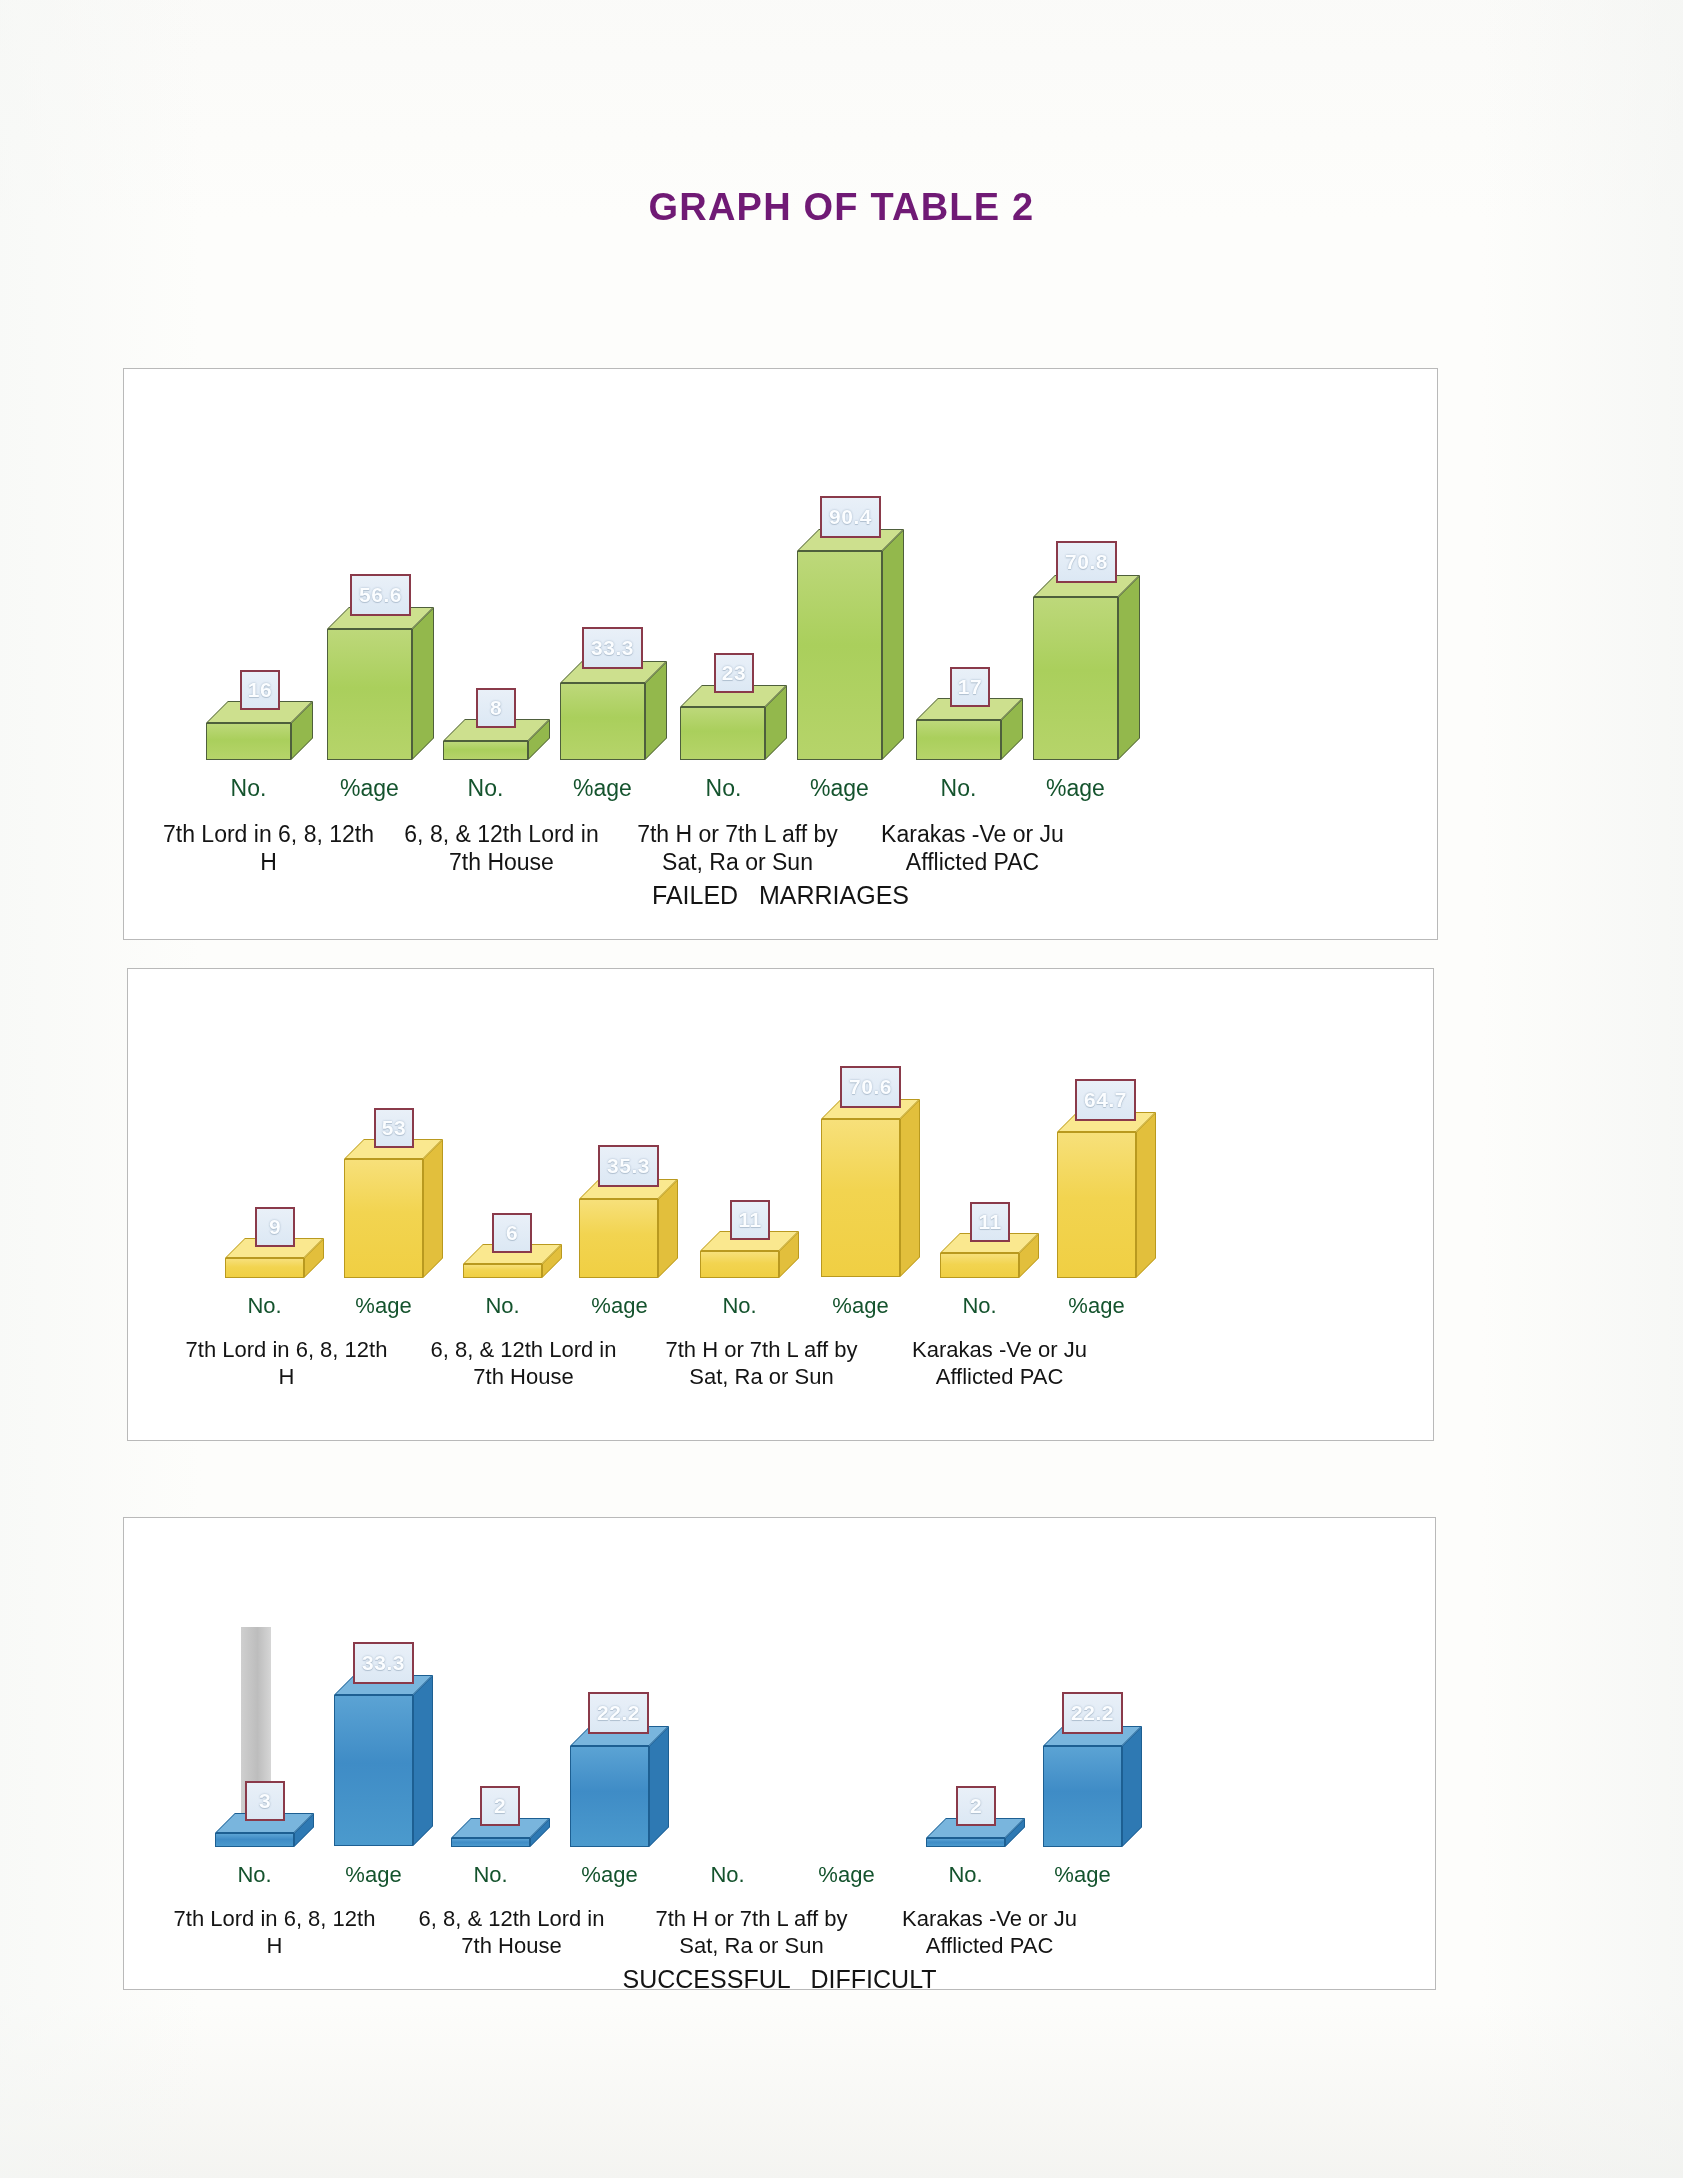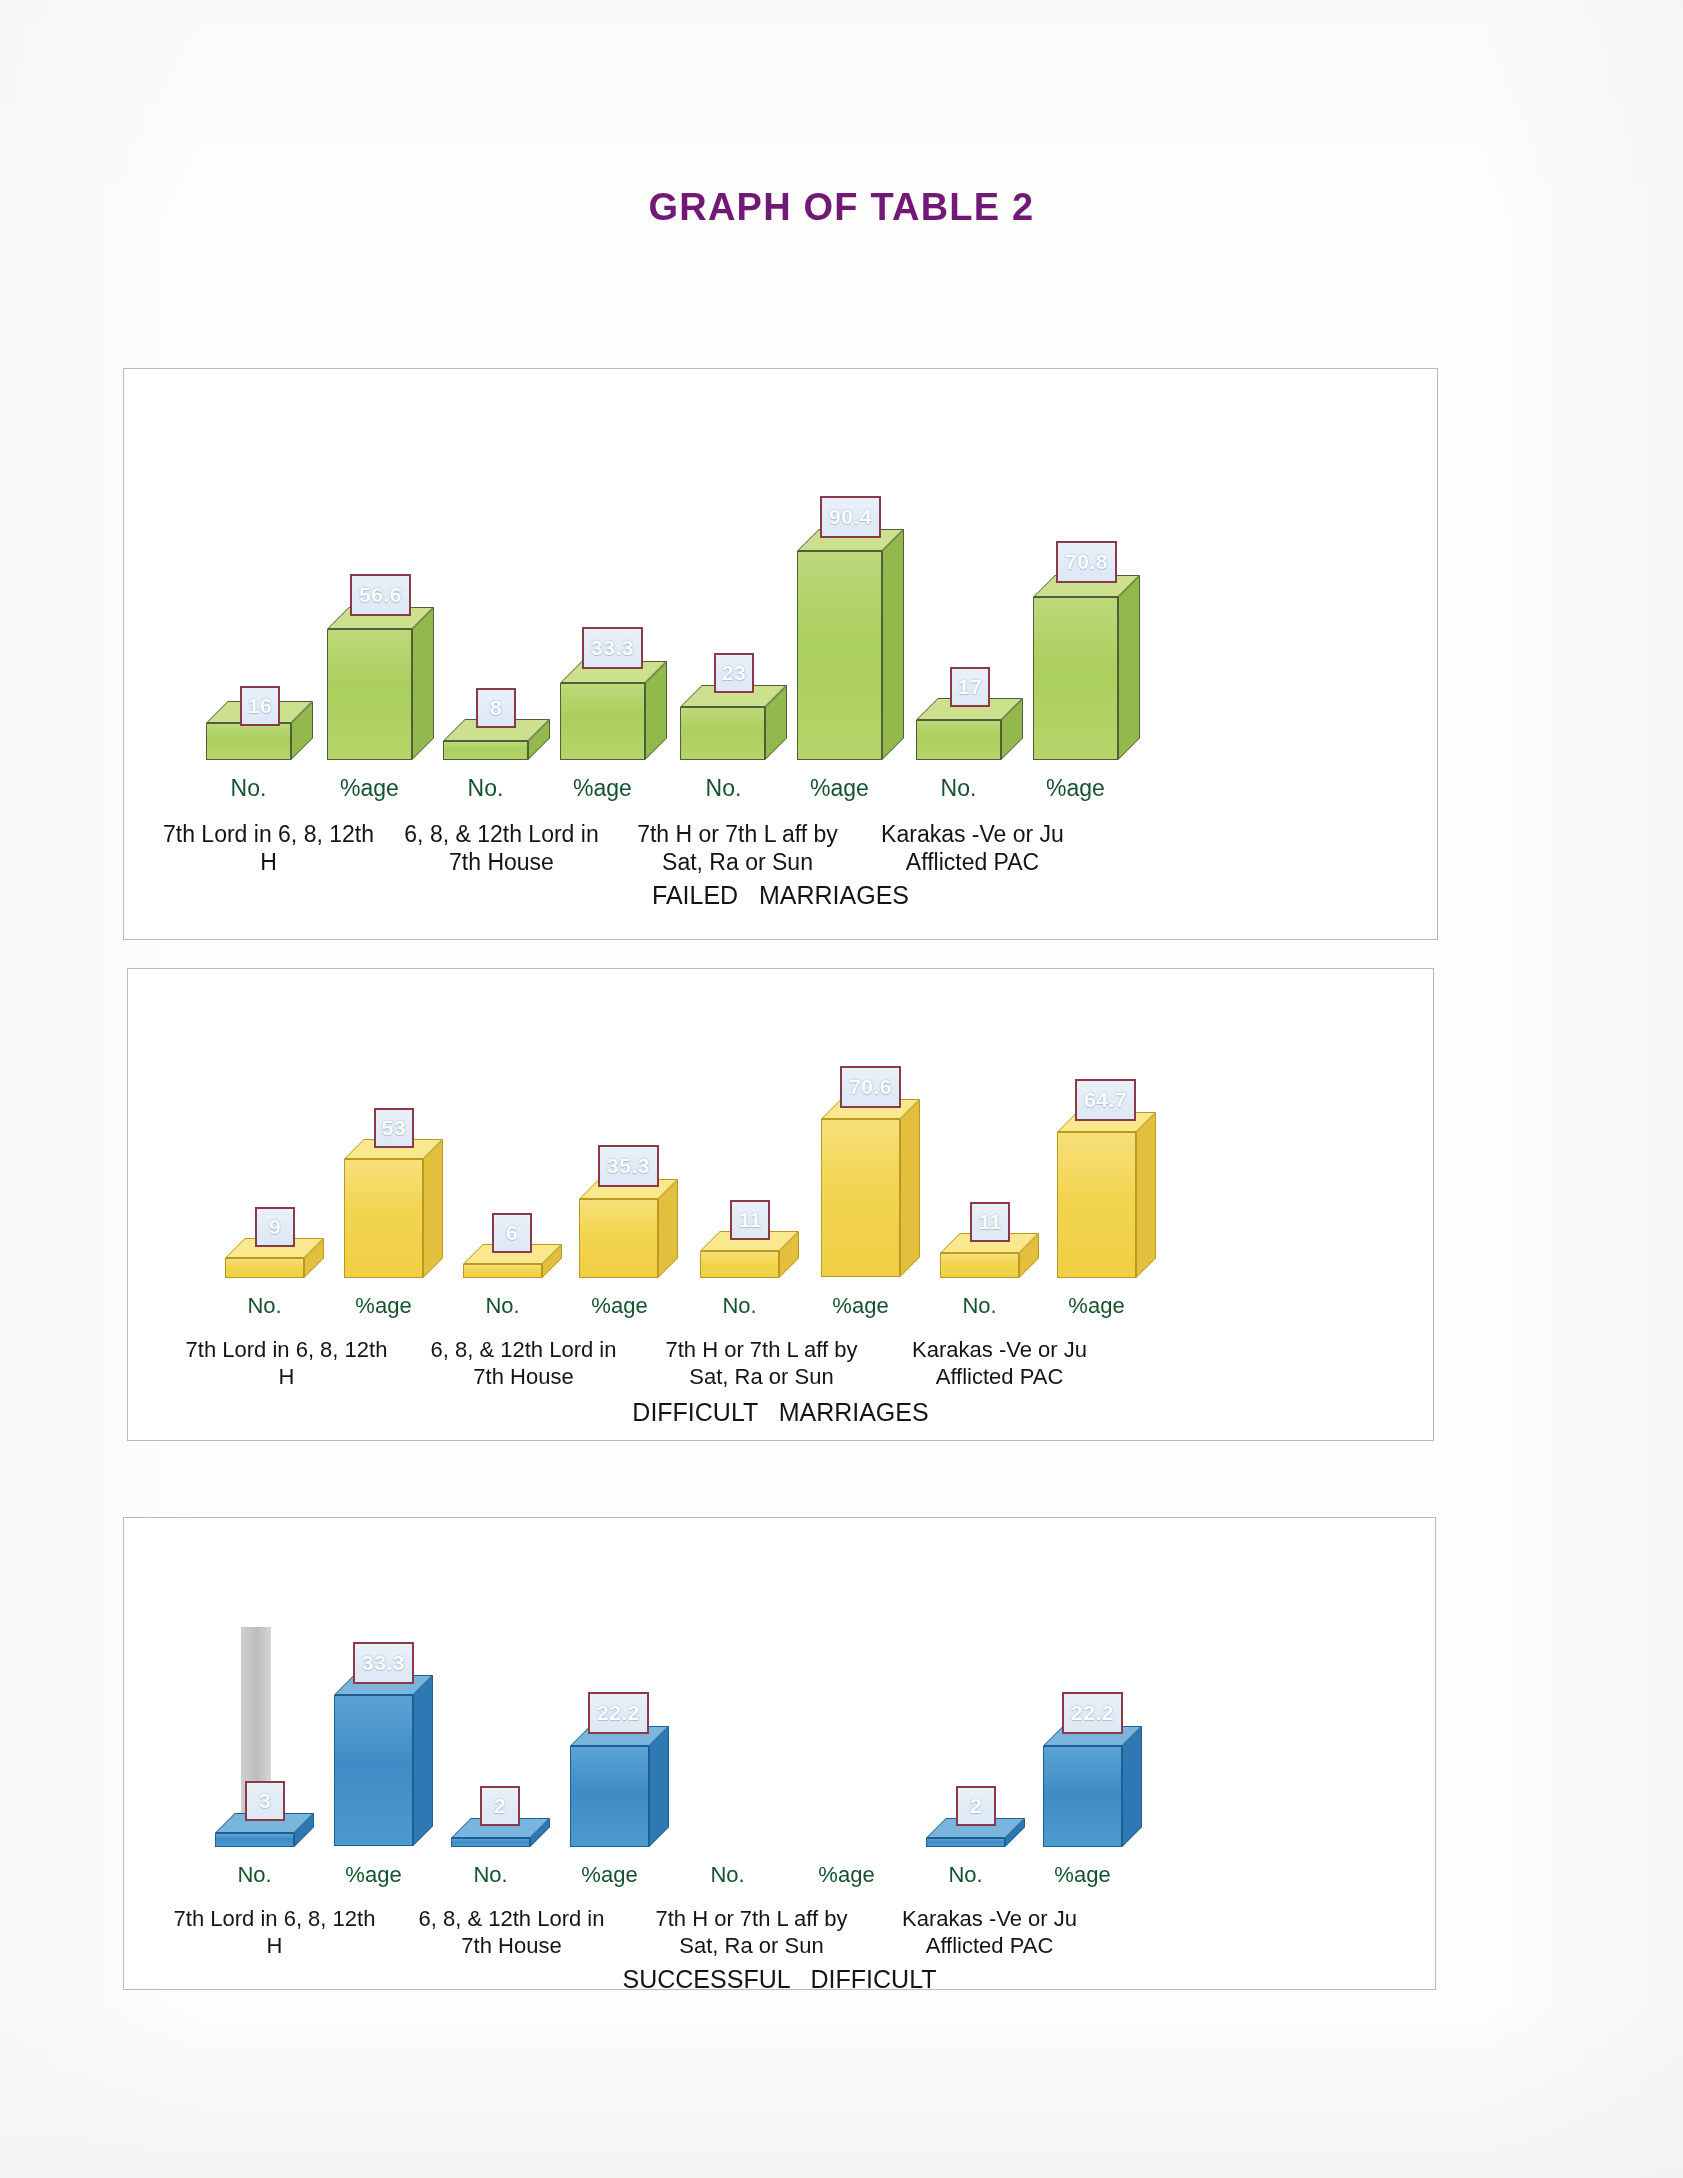--- a/index.html
+++ b/index.html
@@ -96,21 +96,21 @@
 
 <div class="page-title">GRAPH OF TABLE 2</div>
 
 <div class="chart-panel" id="panel-1">
   <div class="plot" id="plot-1">
       <div class="box g" style="left: 82px; top: 354px; width: 85px; height: 37px;">
         <div class="face-side " style="width: 22px; right: -22px; background: rgb(147, 184, 76); border: 1px solid rgb(78, 95, 60); box-sizing: border-box;"></div>
         <div class="face-top" style="height: 22px; top: -22px; background: rgb(205, 224, 142); border: 1px solid rgb(78, 95, 60); box-sizing: border-box; transform: skewX(-45deg); transform-origin: left bottom;"></div>
         <div class="face-front" style="background: linear-gradient(rgb(189, 216, 122) 0%, rgb(170, 207, 92) 45%, rgb(182, 212, 106) 100%); border: 1px solid rgb(78, 95, 60); box-sizing: border-box;"></div>
       </div>
-      <div class="dlabel" style="width: 40px; height: 40px; left: 116px; top: 317px; font-size: 21px;">16</div>
+      <div class="dlabel" style="width: 40px; height: 40px; left: 116px; top: 301px; font-size: 21px;">16</div>
       <div class="box g" style="left: 203px; top: 260px; width: 85px; height: 131px;">
         <div class="face-side " style="width: 22px; right: -22px; background: rgb(147, 184, 76); border: 1px solid rgb(78, 95, 60); box-sizing: border-box;"></div>
         <div class="face-top" style="height: 22px; top: -22px; background: rgb(205, 224, 142); border: 1px solid rgb(78, 95, 60); box-sizing: border-box; transform: skewX(-45deg); transform-origin: left bottom;"></div>
         <div class="face-front" style="background: linear-gradient(rgb(189, 216, 122) 0%, rgb(170, 207, 92) 45%, rgb(182, 212, 106) 100%); border: 1px solid rgb(78, 95, 60); box-sizing: border-box;"></div>
       </div>
       <div class="dlabel" style="width: 61px; height: 42px; left: 226px; top: 205px; font-size: 21px;">56.6</div>
       <div class="box g" style="left: 319px; top: 372px; width: 85px; height: 19px;">
         <div class="face-side " style="width: 22px; right: -22px; background: rgb(147, 184, 76); border: 1px solid rgb(78, 95, 60); box-sizing: border-box;"></div>
         <div class="face-top" style="height: 22px; top: -22px; background: rgb(205, 224, 142); border: 1px solid rgb(78, 95, 60); box-sizing: border-box; transform: skewX(-45deg); transform-origin: left bottom;"></div>
         <div class="face-front" style="background: linear-gradient(rgb(189, 216, 122) 0%, rgb(170, 207, 92) 45%, rgb(182, 212, 106) 100%); border: 1px solid rgb(78, 95, 60); box-sizing: border-box;"></div>
@@ -241,21 +241,20 @@
         <div>7th House</div>
       </div>
       <div class="grp-label alt" style="left: 505px; top: 368px; width: 257px;">
         <div>7th H or 7th L aff by</div>
         <div>Sat, Ra or Sun</div>
       </div>
       <div class="grp-label alt" style="left: 743px; top: 368px; width: 257px;">
         <div>Karakas -Ve or Ju</div>
         <div>Afflicted PAC</div>
       </div>
-      <div class="panel-title" style="left: 0px; top: 429px; width: 100%;">DIFFICULT   MARRIAGES</div>
     </div>
 </div>
 
 <div class="chart-panel" id="panel-3">
   <div class="wall"></div>
   <div class="plot" id="plot-3">
       <div class="box b" style="left: 91px; top: 315px; width: 79px; height: 14px;">
         <div class="face-side " style="width: 20px; right: -20px; background: rgb(46, 121, 179); border: 1px solid rgb(29, 95, 146); box-sizing: border-box;"></div>
         <div class="face-top" style="height: 20px; top: -20px; background: rgb(121, 181, 221); border: 1px solid rgb(29, 95, 146); box-sizing: border-box; transform: skewX(-45deg); transform-origin: left bottom;"></div>
         <div class="face-front" style="background: linear-gradient(rgb(91, 163, 212) 0%, rgb(63, 140, 198) 45%, rgb(75, 154, 205) 100%); border: 1px solid rgb(29, 95, 146); box-sizing: border-box;"></div>

